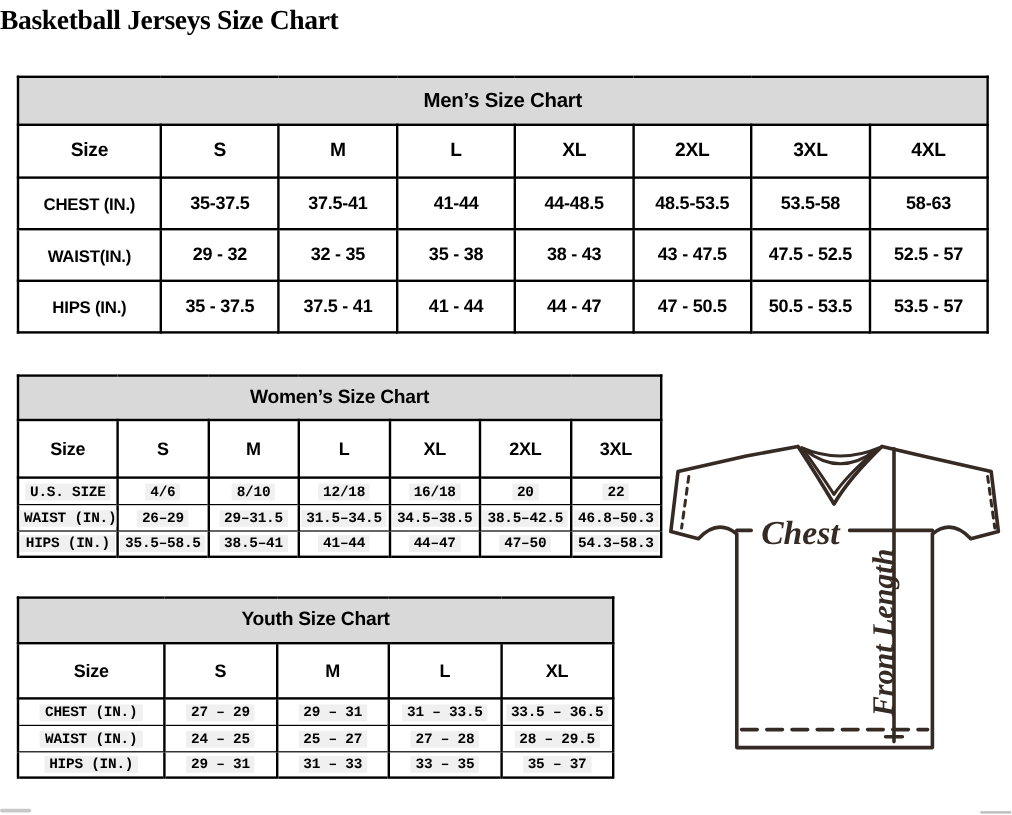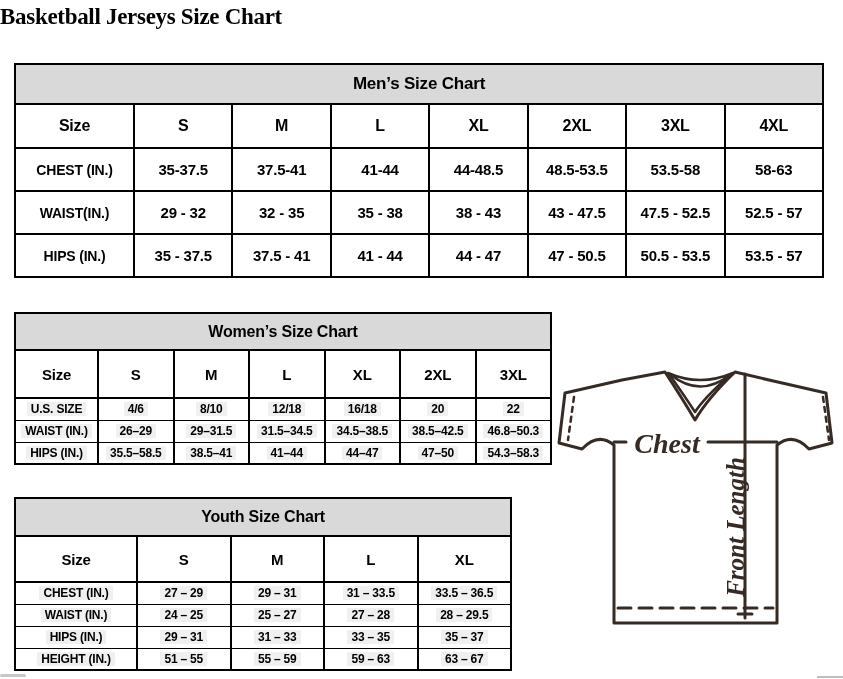--- a/index.html
+++ b/index.html
@@ -33,21 +33,21 @@
   #womens .size-row  { height:48px; font-size:15px; }
   #womens .data-row  { height:22px; font-size:12px; }
   #womens .data-row td { border-top-width:1px; border-bottom-width:1px; }
   
   #youth { left:14px; top:497px; width:498px; }
   #youth .title-row { height:38px; }
   #youth .title-row td { font-size:16px; }
   #youth .size-row  { height:46px; font-size:15px; }
   #youth .data-row  { height:22px; font-size:12px; }
   #youth .data-row td { border-top-width:1px; border-bottom-width:1px; }
-  .hl { background:#f0f0f0; padding:0 4px; white-space:nowrap; }
+  .hl { background:#f0f0f0; padding:0 4px; white-space:nowrap;font-family:Liberation Mono, monospace; }
   
   .jersey { position:absolute; left:556px; top:356px; width:285px; height:295px; }
   .jtext {
     font-family:"Liberation Serif", serif; font-style:italic; font-weight:bold;
     fill:#362a24;
   }
   
   .sb-left  { position:absolute; left:0px;   top:674px; width:26px; height:3px; background:#c8c8c8; border-radius:2px; }
   .sb-right { position:absolute; left:817px; top:676px; width:26px; height:2px; background:#bdbdbd; }
 </style>
@@ -201,27 +201,20 @@
       <td><span class="hl">25 – 27</span></td>
       <td><span class="hl">27 – 28</span></td>
       <td><span class="hl">28 – 29.5</span></td>
     </tr>
     <tr class="data-row">
       <td><span class="hl">HIPS (IN.)</span></td>
       <td><span class="hl">29 – 31</span></td>
       <td><span class="hl">31 – 33</span></td>
       <td><span class="hl">33 – 35</span></td>
       <td><span class="hl">35 – 37</span></td>
-    </tr>
-    <tr class="data-row">
-      <td><span class="hl">HEIGHT (IN.)</span></td>
-      <td><span class="hl">51 – 55</span></td>
-      <td><span class="hl">55 – 59</span></td>
-      <td><span class="hl">59 – 63</span></td>
-      <td><span class="hl">63 – 67</span></td>
     </tr>
   </tbody>
     </table>
 
   <svg class="jersey" viewBox="0 0 285 295" xmlns="http://www.w3.org/2000/svg">
     <g fill="none" stroke="#362a24" stroke-width="3" stroke-linejoin="round" stroke-linecap="round">
       <path d="M109,16 L66,24 L9,37 L3,87 L26,93 Q42,76 58,89 L58,267 L221,267 L221,89 Q237,76 253,93 L276,87 L270,37 L213,24 L179,16 Q152,42 139,64 Q126,42 109,16 Z"></path>
       <path stroke-width="2.5" d="M175,18 Q148,42 139,56 Q130,42 113,18"></path>
       <path stroke-width="2.5" d="M112,17 Q144,31 177,17 M115,19 Q144,42 174,19"></path>
       <path stroke-width="2.5" stroke-dasharray="5,5" d="M18,41 L12,84 M267,41 L273,84"></path>

